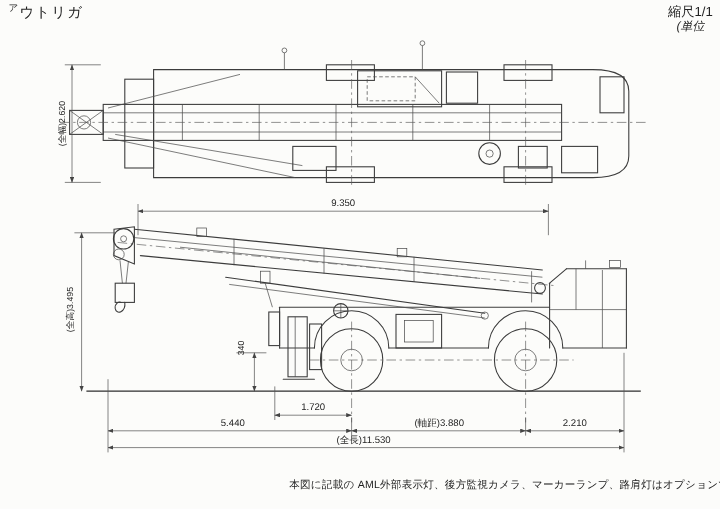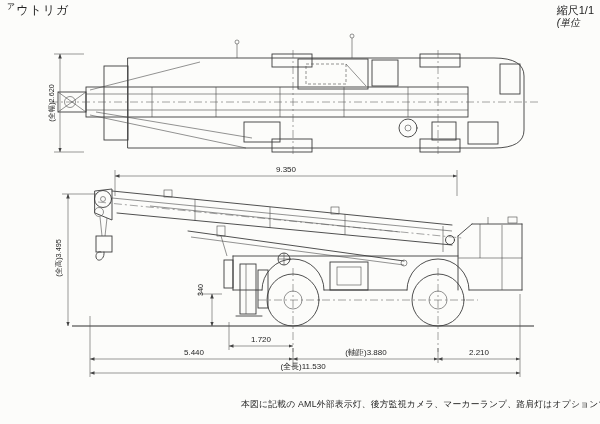--- a/index.html
+++ b/index.html
@@ -3,21 +3,21 @@
 <meta charset="utf-8">
 <style>
   html,body{margin:0;padding:0;}
   .page{
     position:relative;width:600px;height:424px;background:#fcfcfa;
     font-family:"Liberation Sans", sans-serif;color:#222;overflow:hidden;
   }
   .corner-text{position:absolute;line-height:1.15;}
   .title{left:7px;top:4px;font-size:12px;letter-spacing:1px;}
   .title .sup{font-size:8px;vertical-align:top;position:relative;top:-2px;}
-  .scale-block{right:6px;top:4px;text-align:left;font-size:11px;}
+  .scale-block{right:6px;top:4px;text-align:center;font-size:11px;}
   .scale-block .unit{font-size:10px;font-style:italic;}
   .footnote{
     position:absolute;left:241px;top:399px;width:356px;font-size:8.8px;
     letter-spacing:0.2px;color:#1d1d1d;white-space:nowrap;
   }
   svg{position:absolute;left:0;top:0;}
   svg .ln{stroke:#3c3c3c;stroke-width:0.9;fill:none;stroke-linecap:round;}
   svg .thin{stroke:#4a4a4a;stroke-width:0.6;fill:none;}
   svg .cl{stroke:#5a5a5a;stroke-width:0.55;fill:none;stroke-dasharray:8 3 2 3;}
   svg .dash{stroke:#4a4a4a;stroke-width:0.6;fill:none;stroke-dasharray:3 2;}

